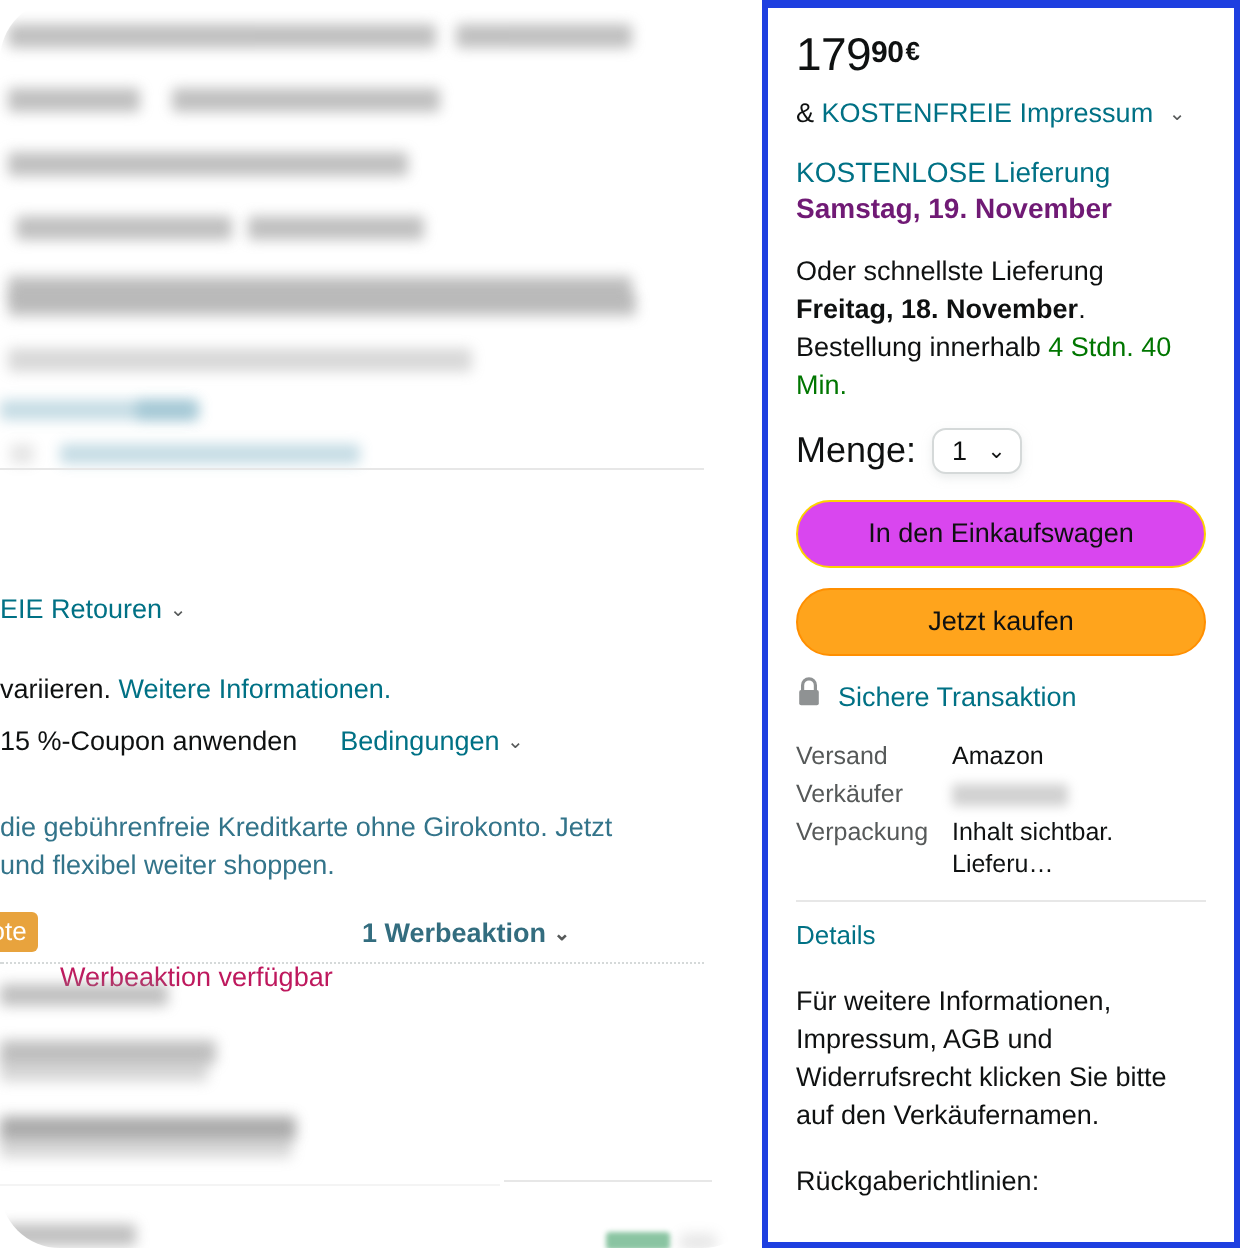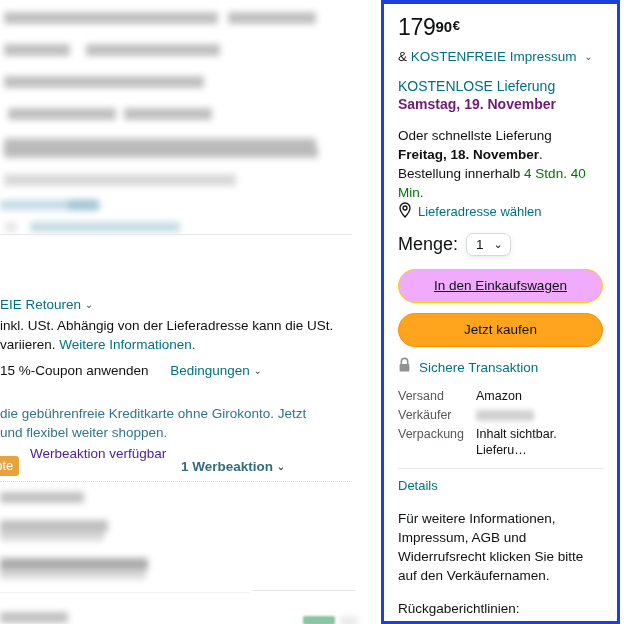--- a/index.html
+++ b/index.html
@@ -18,20 +18,21 @@
   }
 
   
   #left-column {
     position: absolute;
     left: 0; top: 0;
     width: 381px;
     height: 624px;
     background: #fff;
     overflow: hidden;
+    border-radius: 30px;
   }
 
   .blur-line {
     position: absolute;
     background: #8d8d8d;
     opacity: .55;
     filter: blur(3.2px);
     border-radius: 2px;
   }
   .blur-line.light { opacity: .33; }
@@ -136,20 +137,21 @@
     font-weight: bold;
     color: #701a75;
     line-height: 19px;
     margin-bottom: 12px;
   }
 
   .fastest-block {
     font-size: 13.5px;
     line-height: 19px;
     color: #0F1111;
+    margin-bottom: 12px;
   }
   .fastest-block b { font-weight: bold; }
   .fastest-block .green-t { color: #007600; }
 
   .addr-row {
     display: flex;
     align-items: center;
     gap: 6px;
     margin-bottom: 12px;
     font-size: 13px;
@@ -187,23 +189,22 @@
     text-align: center;
     font-size: 13.5px;
     color: #0F1111;
     padding: 8px 0 9px 0;
     cursor: pointer;
     border: 1px solid transparent;
     margin-bottom: 10px;
     font-family: "Liberation Sans", sans-serif;
   }
   .btn-cart {
-    background: #f0abfc;
+    background: #d946ef;
     border-color: #FCD200;
-    text-decoration: underline;
   }
   .btn-buy {
     background: #FFA41C;
     border-color: #FF8F00;
   }
 
   .secure-row {
     display: flex;
     align-items: center;
     gap: 8px;
@@ -291,23 +292,20 @@
   <div class="blur-line blue" style="left:68px; top:200px; width:32px;  height:10px;"></div>
   <div class="blur-line blue" style="left:30px; top:222px; width:150px; height:10px;"></div>
   <div class="blur-line faint" style="left:5px;  top:222px; width:12px;  height:10px;"></div>
   <div class="left-hr" style="left:0px; top:234px; width:352px;"></div>
 
   <div class="left-text" style="left:0px; top:295px;">
     <span class="lnk">EIE Retouren</span>
     <span class="chev">⌄</span>
   </div>
 
-  <div class="left-text" style="left:0px; top:316px;">
-    <span>inkl. USt. Abhängig von der Lieferadresse kann die USt.</span>
-  </div>
   <div class="left-text" style="left:0px; top:335px;">
     <span>variieren.</span>
     <span class="lnk">Weitere Informationen.</span>
   </div>
 
   <div class="left-text" style="left:0px; top:361px;">
     <span>15 %-Coupon anwenden</span>
     <span style="display:inline-block;width:14px"></span>
     <span class="lnk">Bedingungen</span>
     <span class="chev">⌄</span>
@@ -316,21 +314,21 @@
   <div class="left-text teal" style="left:0px; top:404px; color:#33748a;">
     <span>die gebührenfreie Kreditkarte ohne Girokonto. Jetzt</span>
   </div>
   <div class="left-text teal" style="left:0px; top:423px; color:#33748a;">
     <span>und flexibel weiter shoppen.</span>
   </div>
 
   <div class="promo-badge" style="left:-18px; top:456px;">
     <span>bote</span>
   </div>
-  <div class="left-text" style="left:30px; top:444px; color:#4c1d95;">
+  <div class="left-text" style="left:30px; top:479px; color:#be185d;">
     <span>Werbeaktion verfügbar</span>
   </div>
   <div class="left-text" style="left:181px; top:457px; color:#336d7f; font-weight:bold;">
     <span>1 Werbeaktion</span>
     <span class="chev">⌄</span>
   </div>
   <div class="dotted-hr" style="left:0px; top:481px; width:352px;"></div>
 
   <div class="blur-line" style="left:0px; top:492px; width:84px; height:11px;"></div>
 
@@ -366,29 +364,20 @@
     <div class="free-ship-head">KOSTENLOSE Lieferung</div>
     <div class="free-ship-date">Samstag, 19. November</div>
 
     <div class="fastest-block">
       <span>Oder schnellste Lieferung</span><br>
       <b>Freitag, 18. November</b>.<br>
       <span>Bestellung innerhalb</span>
       <span class="green-t">4 Stdn. 40 Min.</span>
     </div>
 
-    <div class="addr-row">
-      <span class="pin-icon">
-        <svg width="14" height="16" viewBox="0 0 14 16">
-          <path d="M7 1C4.24 1 2 3.24 2 6c0 3.6 5 9 5 9s5-5.4 5-9c0-2.76-2.24-5-5-5z" fill="none" stroke="#0F1111" stroke-width="1.3"></path>
-          <circle cx="7" cy="6" r="2" fill="none" stroke="#0F1111" stroke-width="1.3"></circle>
-        </svg>
-      </span>
-      <span class="lnk">Lieferadresse wählen</span>
-    </div>
 
     <div class="qty-row">
       <span class="qty-label">Menge:</span>
       <span class="qty-select">
         <span>1</span>
         <span class="caret">⌄</span>
       </span>
     </div>
 
     <button class="btn btn-cart">In den Einkaufswagen</button>

